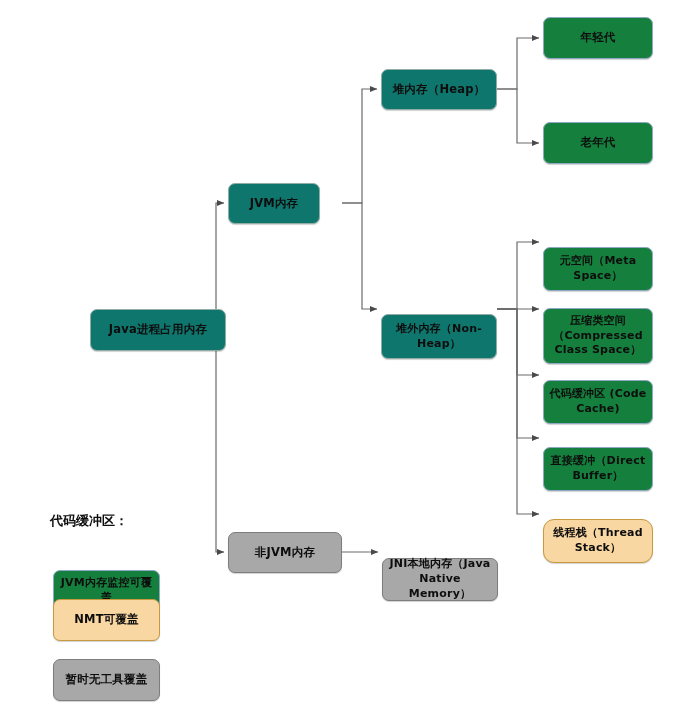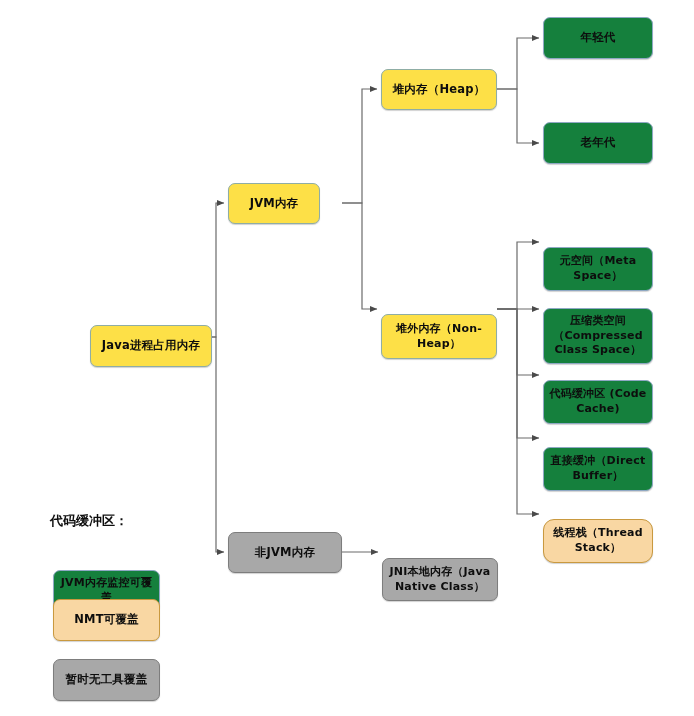--- a/index.html
+++ b/index.html
@@ -38,21 +38,21 @@
     letter-spacing: 0.2px;
     line-height: 1.35;
     padding: 2px 5px;
     box-shadow: 0 1px 1px rgba(0,0,0,0.18);
   }
   .node-label {
     display: block;
     width: 100%;
   }
   .fill-green {
-    background: #fde047;
+    background: #0f766e;
     border-color: #8fada5;
   }
   .fill-blue {
     background: #15803d;
     border-color: #8fa8c4;
   }
   .fill-orange {
     background: #f9d7a3;
     border-color: #c9993f;
   }
@@ -90,37 +90,37 @@
         <path d="M 497,309 L 517,309 L 517,242 L 539,242" fill="none" stroke="#6b6b6b" stroke-width="1.2" marker-end="url(#arrow-head)"></path>
         <path d="M 497,309 L 539,309" fill="none" stroke="#6b6b6b" stroke-width="1.2" marker-end="url(#arrow-head)"></path>
         <path d="M 497,309 L 517,309 L 517,375 L 539,375" fill="none" stroke="#6b6b6b" stroke-width="1.2" marker-end="url(#arrow-head)"></path>
         <path d="M 497,309 L 517,309 L 517,438 L 539,438" fill="none" stroke="#6b6b6b" stroke-width="1.2" marker-end="url(#arrow-head)"></path>
         <path d="M 497,309 L 517,309 L 517,514 L 539,514" fill="none" stroke="#6b6b6b" stroke-width="1.2" marker-end="url(#arrow-head)"></path>
         <path d="M 342,552 L 378,552" fill="none" stroke="#6b6b6b" stroke-width="1.2" marker-end="url(#arrow-head)"></path>
       </g>
   </svg>
 
   <div id="node-group">
-      <div class="node fill-green size-md" style="left: 90px; top: 325px; width: 122px; height: 42px;">
+      <div class="node fill-green size-md" style="left: 90px; top: 309px; width: 136px; height: 42px;">
         <span class="node-label">Java进程占用内存</span>
       </div>
       <div class="node fill-green size-md" style="left: 228px; top: 183px; width: 92px; height: 41px;">
         <span class="node-label">JVM内存</span>
       </div>
       <div class="node fill-gray size-md" style="left: 228px; top: 532px; width: 114px; height: 41px;">
         <span class="node-label">非JVM内存</span>
       </div>
       <div class="node fill-green size-md" style="left: 381px; top: 69px; width: 116px; height: 41px;">
         <span class="node-label">堆内存（Heap）</span>
       </div>
       <div class="node fill-green size-sm" style="left: 381px; top: 287px; width: 116px; height: 45px;">
         <span class="node-label">堆外内存（Non-Heap）</span>
       </div>
       <div class="node fill-gray size-sm" style="left: 382px; top: 531px; width: 116px; height: 43px;">
-        <span class="node-label">JNI本地内存（Java Native Class）</span>
+        <span class="node-label">JNI本地内存（Java Native Memory）</span>
       </div>
       <div class="node fill-blue size-md" style="left: 543px; top: 17px; width: 110px; height: 42px;">
         <span class="node-label">年轻代</span>
       </div>
       <div class="node fill-blue size-md" style="left: 543px; top: 122px; width: 110px; height: 42px;">
         <span class="node-label">老年代</span>
       </div>
       <div class="node fill-blue size-sm" style="left: 543px; top: 220px; width: 110px; height: 44px;">
         <span class="node-label">元空间（Meta Space）</span>
       </div>

